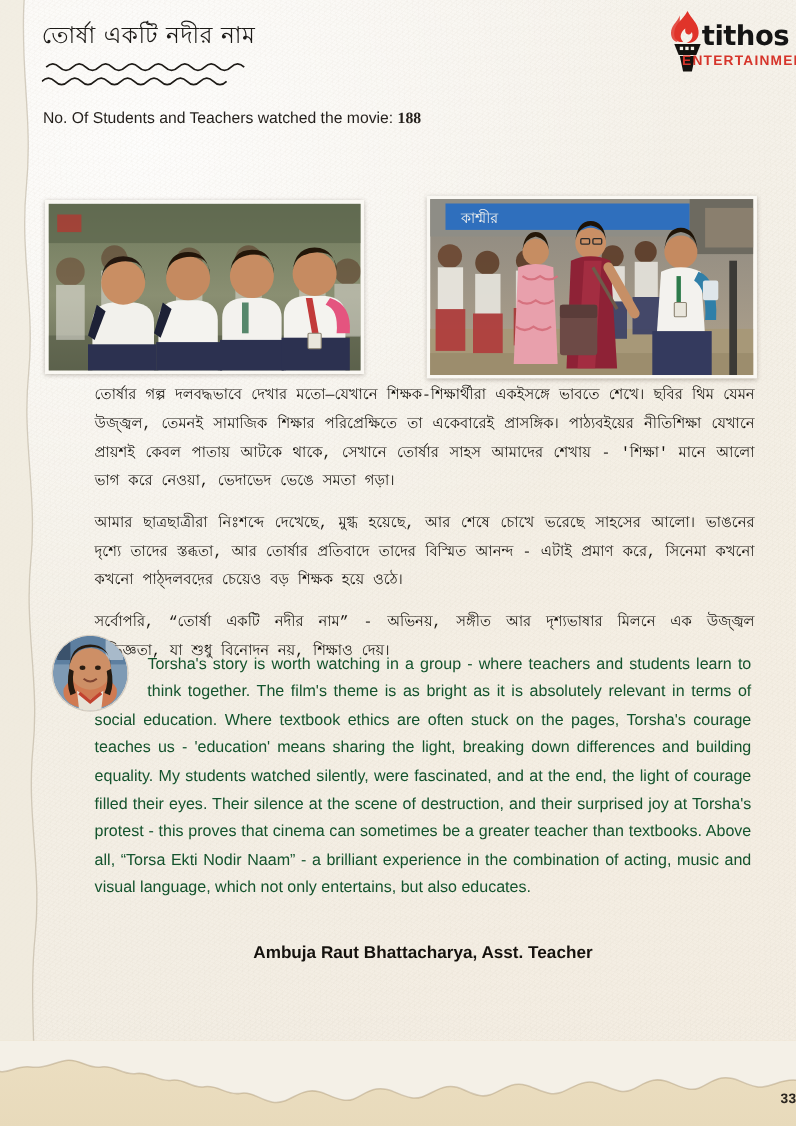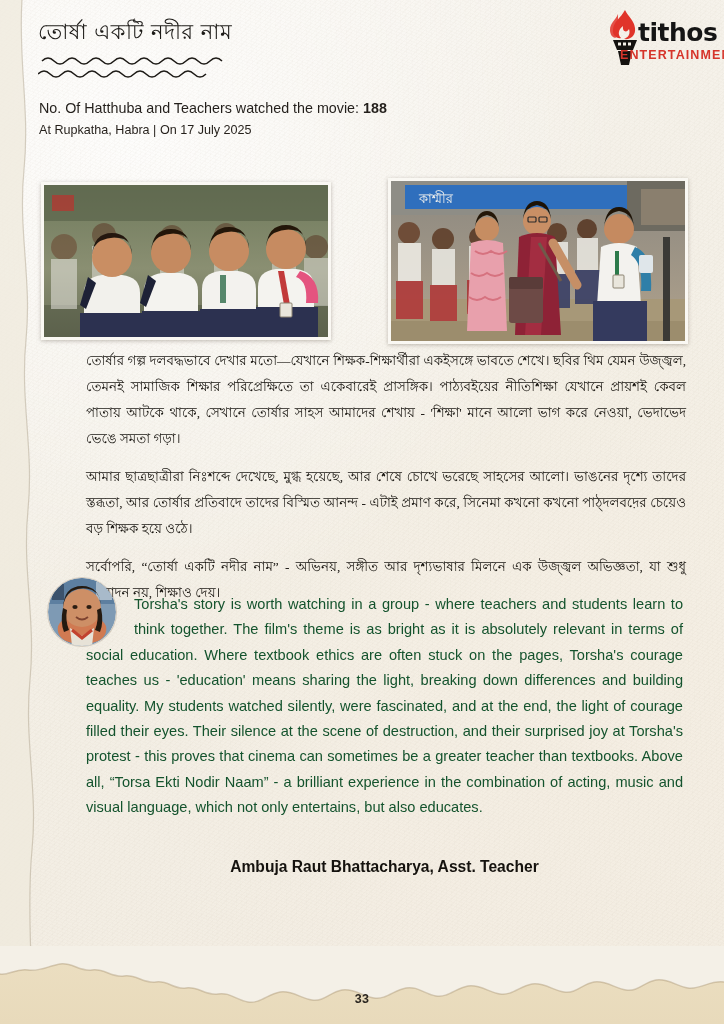--- a/index.html
+++ b/index.html
@@ -58,21 +58,21 @@
   }
   #bottomstrip svg.tear {
     position: absolute;
     left: 0; top: 0;
     display: block;
   }
   #pagenum {
     position: absolute;
     left: 0; right: 0;
     bottom: 18px;
-    text-align: center;
+    text-align: right;
     font-size: 12.5px;
     font-weight: bold;
     color: #2b2620;
     letter-spacing: 0.3px;
   }
 
   
   #header {
     position: absolute;
     left: 0; top: 0;
@@ -129,21 +129,21 @@
     letter-spacing: -0.1px;
     margin: 0;
     line-height: 1.2;
   }
   #count-line {
     font-size: 14.3px;
     color: #231f1b;
     margin-top: 8px;
     line-height: 1.25;
   }
-  #count-line b { font-weight: bold; }
+  #count-line b { font-weight: bold; font-family: Liberation Serif, serif; }
   #venue-line {
     font-size: 12.6px;
     color: #241f1a;
     margin-top: 5px;
     line-height: 1.25;
   }
 
   
   #photos {
     position: absolute;
@@ -160,21 +160,21 @@
   #photo-right { left: 347px; top: 0; width: 294px; height: 160px; }
   .photo svg { display: block; }
 
   
   #content {
     position: absolute;
     left: 86px; top: 348px;
     width: 600px;
   }
   .bn-para {
-    font-family: Liberation Serif, serif;
+    font-family: Liberation Mono, monospace;
     font-size: 13.4px;
     line-height: 26px;
     color: #17140f;
     text-align: justify;
     margin: 0 0 12px 0;
   }
   .bn-para.indent-last { text-align: justify; }
 
   #avatar {
     position: absolute;
@@ -253,24 +253,23 @@
       <rect x="21" y="34.5" width="3" height="3" fill="#f4f0e7"></rect>
       <rect x="26" y="34.5" width="3" height="3" fill="#f4f0e7"></rect>
     </svg>
     <div class="logo-word">tithos</div>
     <div class="logo-sub">ENTERTAINMENT</div>
   </div>
 </div>
 
 <div id="titleblock">
   <div id="count-line">
-    <span>No. Of Hatthuba and Teachers watched the movie:</span>
+    <span>No. Of Students and Teachers watched the movie:</span>
     <b>188</b>
   </div>
-  <div id="venue-line">At Rupkatha, Habra | On 17 July 2025</div>
 </div>
 
 <div id="photos">
 
   <div class="photo" id="photo-left">
     <svg width="284" height="152" viewBox="0 0 284 152">
       <defs>
         <linearGradient id="bgL" x1="0" y1="0" x2="0" y2="1">
           <stop offset="0%" stop-color="#6f7a5c"></stop>
           <stop offset="55%" stop-color="#8a8f72"></stop>

